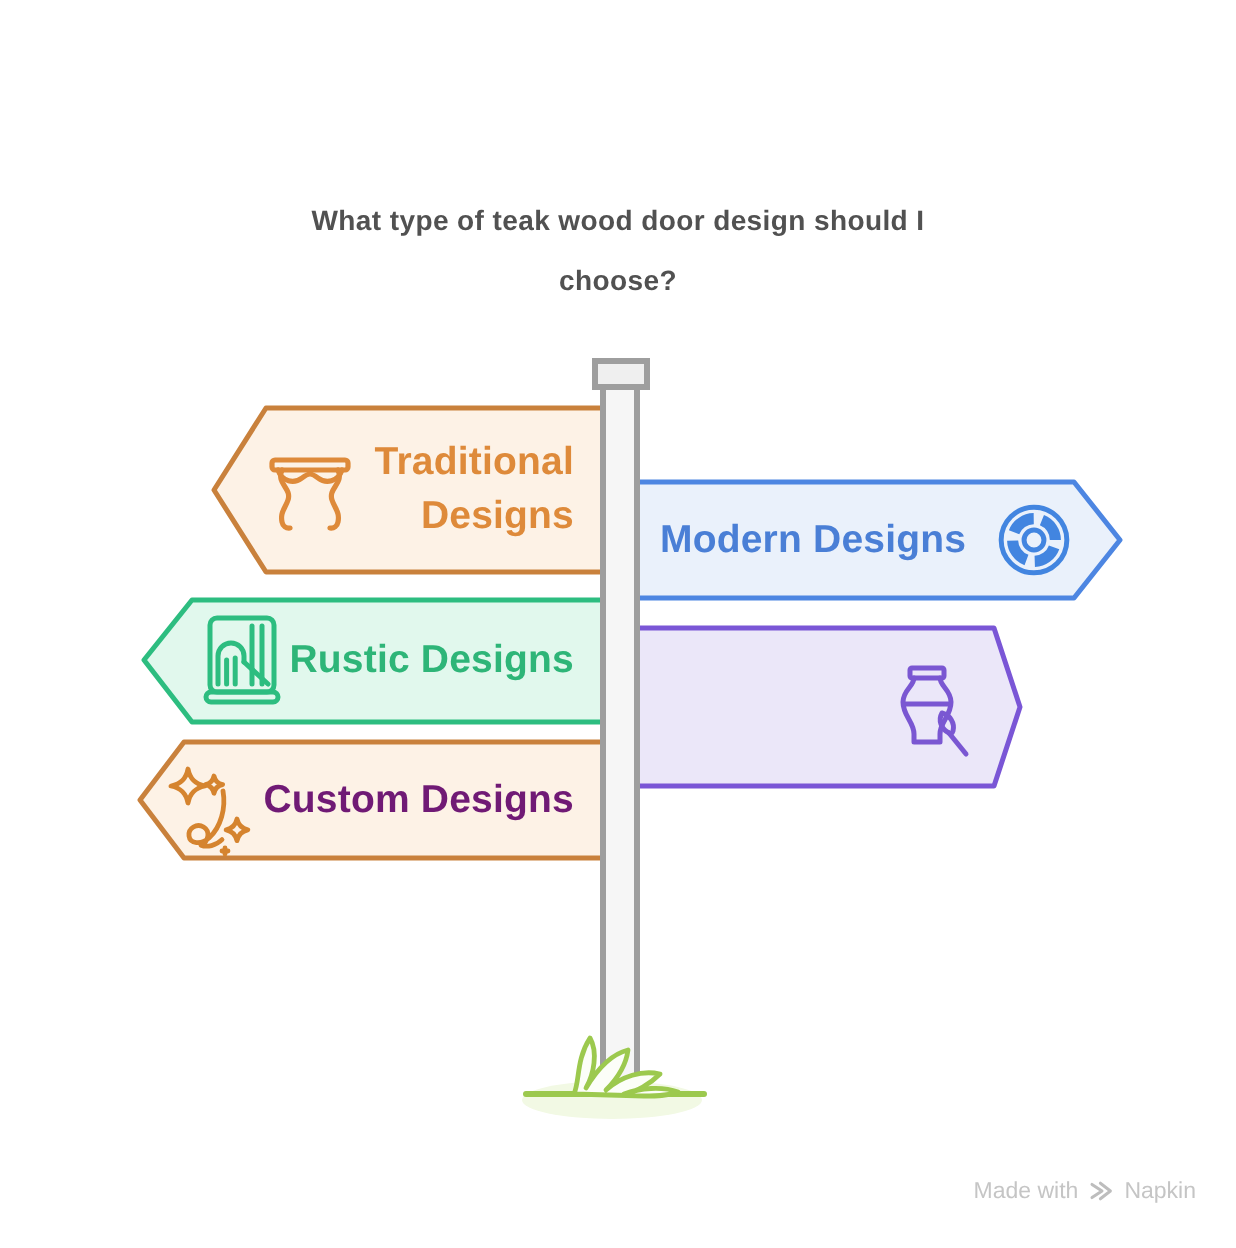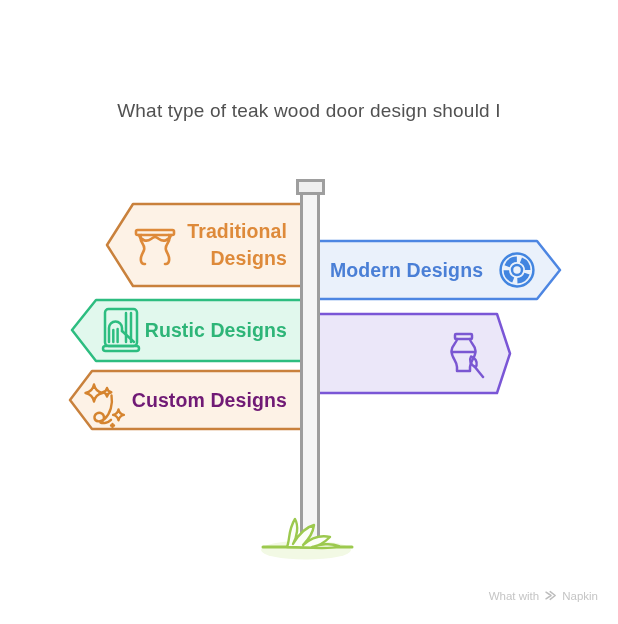--- a/index.html
+++ b/index.html
@@ -9,23 +9,23 @@
     height: 624px;
     background: #ffffff;
     overflow: hidden;
     font-family: "Liberation Sans", sans-serif;
   }
   .title {
     position: absolute;
     left: 0; right: 0; top: 96px;
     margin: 0;
     text-align: center;
-    font-size: 19px;
+    font-size: 14px;
     line-height: 29.5px;
-    font-weight: 400;
+    font-weight: 700;
     color: #515151;
     letter-spacing: 0.2px;
   }
   svg.scene { position: absolute; left: 0; top: 0; }
   .icon { position: absolute; }
   .sign-label {
     position: absolute;
     font-size: 19.5px;
     font-weight: 600;
     line-height: 26.5px;
@@ -43,20 +43,21 @@
     font-size: 11.5px; font-weight: 500; color: #c5c5c5;
   }
 </style>
 </head>
 <body>
 
 <div class="stage">
 
   <h1 class="title">
     <div>What type of teak wood door design should I</div>
+    <div>choose?</div>
   </h1>
 
   <svg class="scene" width="618" height="624" viewBox="0 0 618 624">
 
     <ellipse cx="306" cy="550" rx="45" ry="9.5" fill="#f2f9e4"></ellipse>
 
     <polygon points="107,245 133,204 310,204 310,286 133,286" fill="#fdf2e6" stroke="#c9813c" stroke-width="2.5" stroke-linejoin="round"></polygon>
     <polygon points="310,241 537,241 560,270 537,299 310,299" fill="#eaf1fb" stroke="#4d86e2" stroke-width="2.5" stroke-linejoin="round"></polygon>
     <polygon points="72,330 96,300 310,300 310,361 96,361" fill="#e1f8ed" stroke="#2dbd80" stroke-width="2.5" stroke-linejoin="round"></polygon>
     <polygon points="310,314 497,314 510,353.5 497,393 310,393" fill="#ebe7f9" stroke="#7a56d6" stroke-width="2.5" stroke-linejoin="round"></polygon>
@@ -127,21 +128,21 @@
       <path d="M32.5 42 v3 M31 43.5 h3"></path>
     </g>
   </svg>
 
   <div class="sign-label lbl-traditional">Traditional Designs</div>
   <div class="sign-label lbl-rustic">Rustic Designs</div>
   <div class="sign-label lbl-modern">Modern Designs</div>
   <div class="sign-label lbl-custom">Custom Designs</div>
 
   <div class="watermark">
-    <span>What with</span>
+    <span>Made with</span>
     <svg width="13" height="13" viewBox="0 0 13 13">
       <g fill="none" stroke="#bdbdbd" stroke-width="1.5" stroke-linecap="round" stroke-linejoin="round">
         <path d="M2 3.2 L7 6.5 L2 9.8"></path>
         <path d="M6.2 2.6 L11.2 6.5 L6.2 10.4"></path>
       </g>
     </svg>
     <span>Napkin</span>
   </div>
 
 </div>

